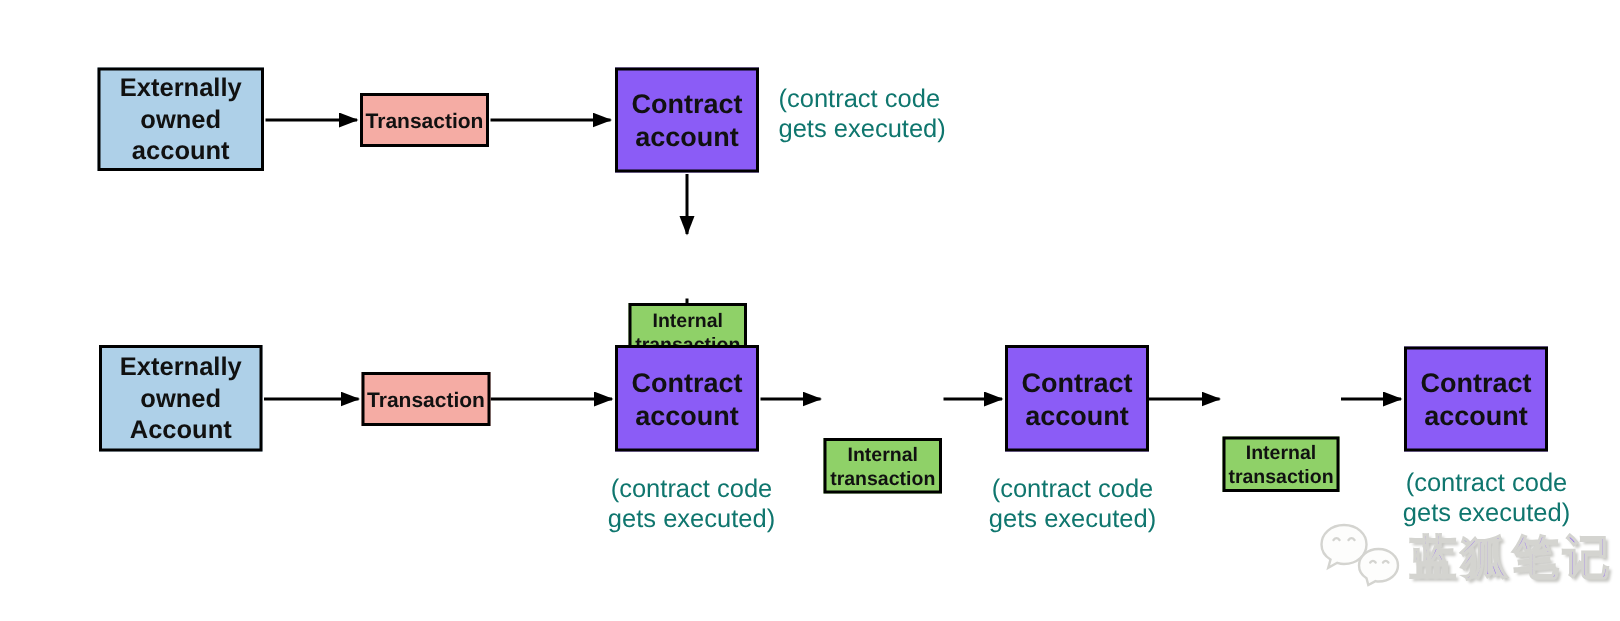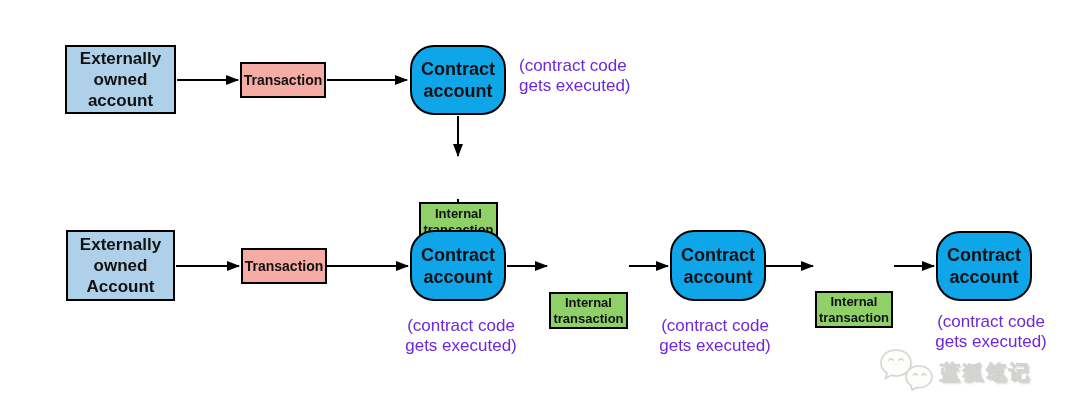--- a/index.html
+++ b/index.html
@@ -26,38 +26,38 @@
     display: flex;
     align-items: center;
     justify-content: center;
     text-align: center;
     font-weight: bold;
     color: #111111;
     white-space: pre-line;
   }
   .eoa       { background: #aed0e8; font-size: 17px; line-height: 21px; }
   .tx        { background: #f5aca4; font-size: 14px; line-height: 16px; }
-  .contract  { background: #0ea5e9; font-size: 18px; line-height: 22px; border-radius: 24px; }
+  .contract  { background: #8b5cf6; font-size: 18px; line-height: 22px; }
   .internal  { background: #8fd168; font-size: 13px; line-height: 16px; margin-top: 44px; }
   .caption {
     position: absolute;
     font-size: 17px;
     line-height: 20px;
-    color: #6d28d9;
+    color: #0f766e;
     white-space: pre-line;
   }
   .caption.centered { text-align: center; }
   .watermark {
     position: absolute;
     left: 878px; top: 344px;
     display: flex;
     align-items: center;
   }
   .watermark-text {
-    font-size: 20px;
+    font-size: 31px;
     font-weight: bold;
     letter-spacing: 3px;
     color: #8b5cf6;
     -webkit-text-stroke: 1px #d4d4d0;
     text-shadow: 2px 2px 2px #c6c6c2;
     margin-left: 4px;
   }
 </style>
 </head>
 <body>

